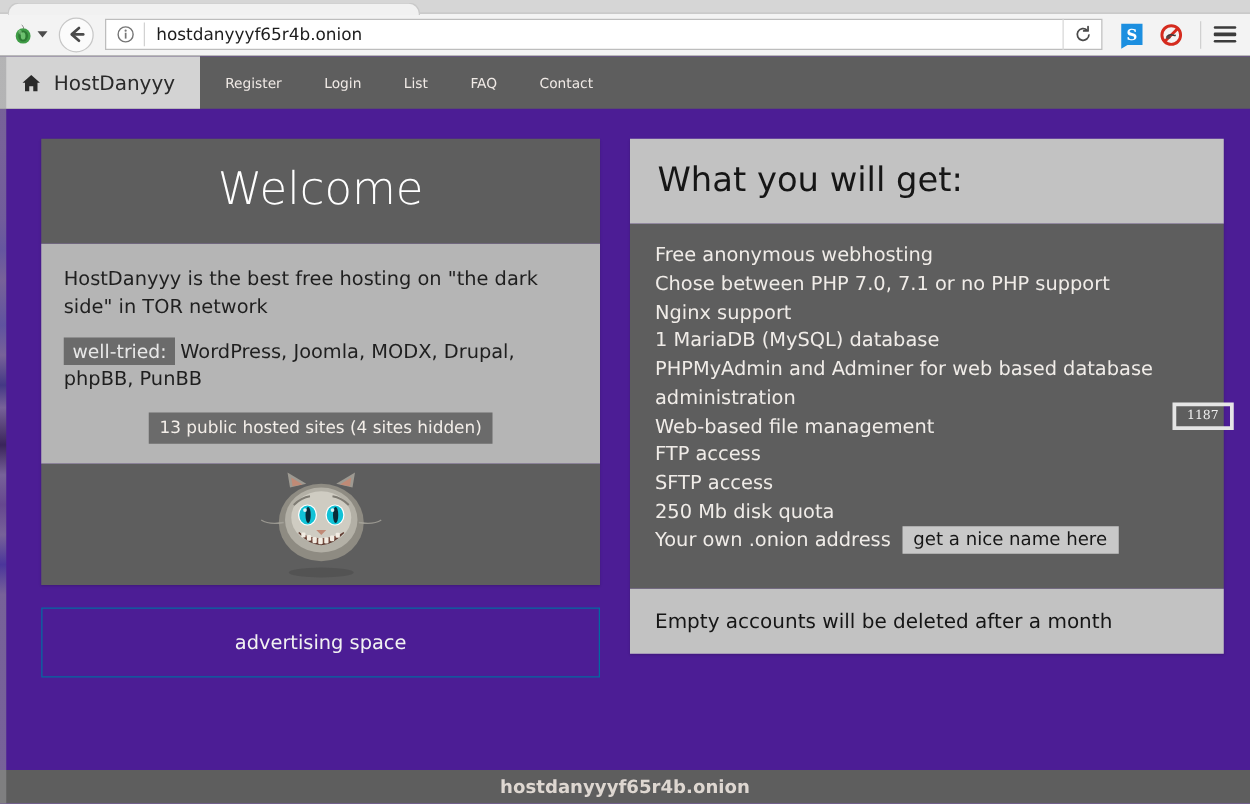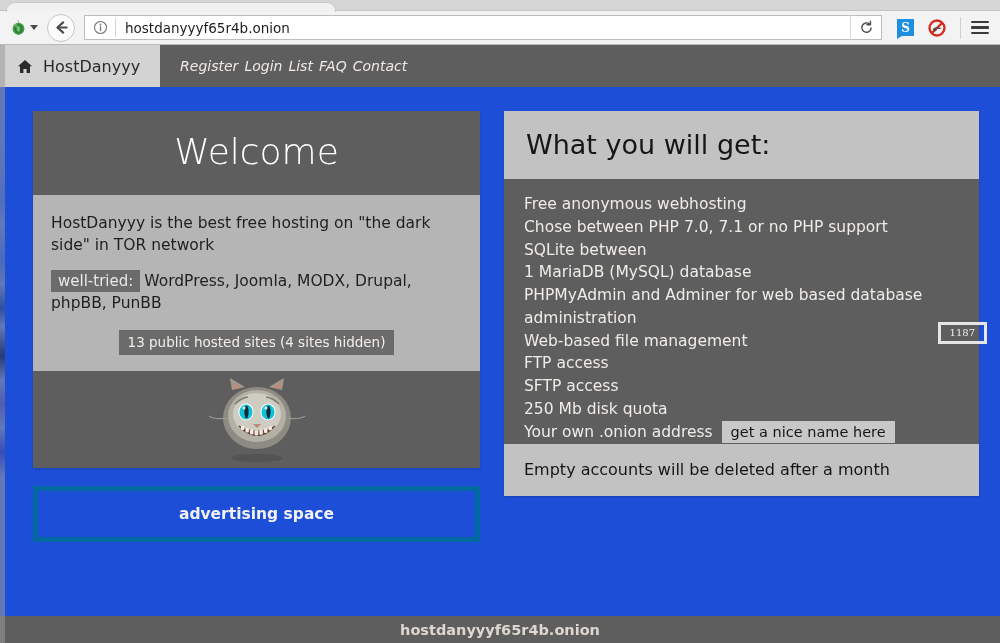--- a/index.html
+++ b/index.html
@@ -187,21 +187,21 @@
     display: block;
     height: 2.5px;
     background: #3b3b3b;
     border-radius: 1px;
   }
 
   
   .viewport {
     flex: 1 1 auto;
     position: relative;
-    background: #1d4ed8;
+    background: #4c1d95;
     overflow: hidden;
   }
   .edge-artifact {
     position: absolute;
     left: 0; top: 0;
     width: 5px;
     height: 100%;
     background: linear-gradient(180deg,#9a9a9c 0%,#9a9a9c 12%,#8e90a0 22%,#7a86a8 26%,#9a9a9c 30%,
       #6f7fa8 36%,#9a9a9c 40%,#3d4f78 44%,#9a9a9c 47%,#2b2b2b 52%,#9a9a9c 56%,
       #7a6a8a 60%,#9a9a9c 64%,#4a4aa0 68%,#9a9a9c 72%,#9a9a9c 100%);
@@ -220,26 +220,25 @@
     align-items: center;
     gap: 10px;
     padding: 0 20px 0 17px;
     color: #2a2a2a;
     font-size: 16px;
   }
   .home-icon { width: 16px; height: 15px; display:block; }
   .site-nav a {
     display: flex;
     align-items: center;
-    padding: 0 3px;
+    padding: 0 17px;
     color: #f0eae6;
-    font-size: 14px;
+    font-size: 11px;
     text-decoration: none;
     white-space: nowrap;
-    font-style: italic;
   }
   .site-nav a:first-of-type { padding-left: 20px; }
 
   
   .content {
     display: flex;
     gap: 24px;
     padding: 24px 16px 0 33px;
     box-sizing: border-box;
   }
@@ -290,43 +289,42 @@
     height: 97px;
     display: flex;
     align-items: center;
     justify-content: center;
     overflow: hidden;
   }
   .cat-img { width: 112px; height: 92px; display: block; }
 
   .ad-box {
     margin-top: 18px;
-    border: 5px solid #0369a1;
+    border: 1px solid #0369a1;
     background: transparent;
     height: 56px;
     display: flex;
     align-items: center;
     justify-content: center;
     color: #f2f2f2;
     font-size: 15.5px;
     box-sizing: border-box;
-    font-weight: bold;
   }
 
   .panel-head-light {
     background: #c2c2c2;
     color: #161616;
     font-size: 27px;
     font-weight: 400;
     padding: 20px 22px 21px;
     line-height: 1;
   }
   .feature-body {
     background: #5e5e5e;
-    padding: 14px 20px 0;
+    padding: 14px 20px 27px;
   }
   .feature-list {
     list-style: none;
     margin: 0;
     padding: 0;
     color: #f0ece8;
     font-size: 15.5px;
     line-height: 1.47;
   }
   .feature-list li { margin: 0; }
@@ -506,21 +504,21 @@
         <div class="ad-box">advertising space</div>
       </div>
 
       <div class="col-right">
         <div class="panel">
           <div class="panel-head-light">What you will get:</div>
           <div class="feature-body">
             <ul class="feature-list">
               <li>Free anonymous webhosting</li>
               <li>Chose between PHP 7.0, 7.1 or no PHP support</li>
-              <li>SQLite between</li>
+              <li>Nginx support</li>
               <li>1 MariaDB (MySQL) database</li>
               <li>PHPMyAdmin and Adminer for web based database administration</li>
               <li>Web-based file management</li>
               <li>FTP access</li>
               <li>SFTP access</li>
               <li>250 Mb disk quota</li>
               <li class="onion-row">
                 <span>Your own .onion address</span>
                 <button class="name-btn">get a nice name here</button>
               </li>

